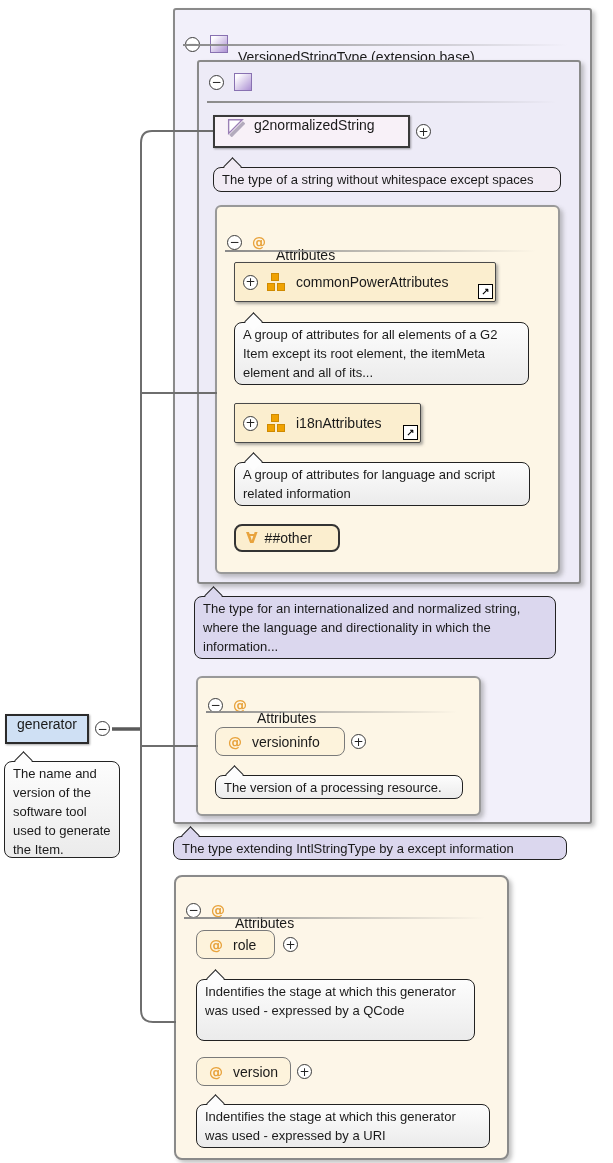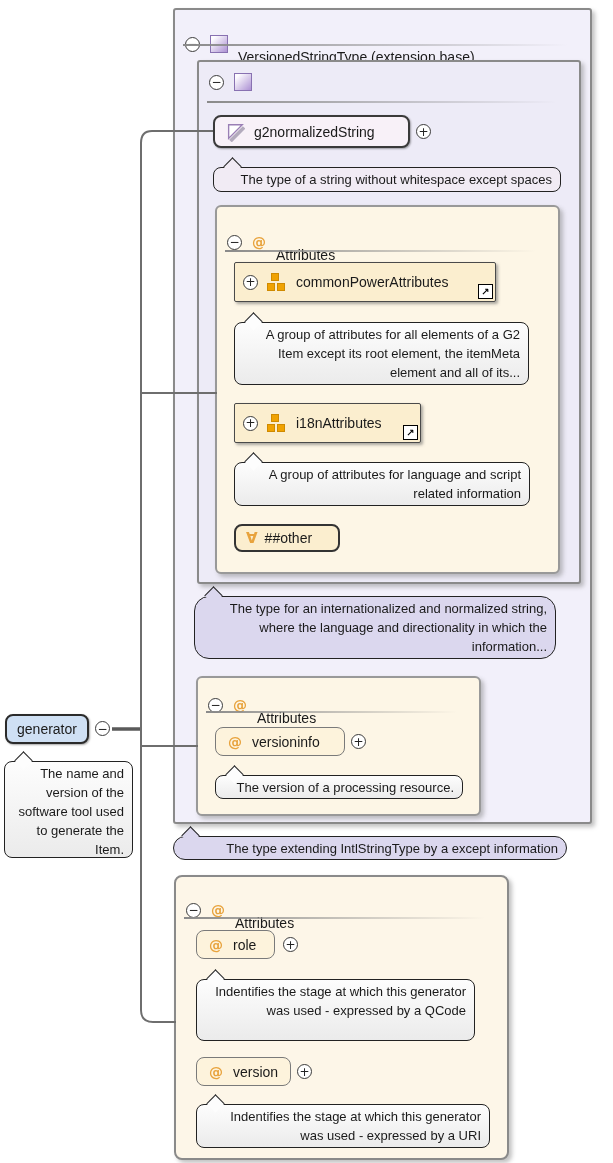--- a/index.html
+++ b/index.html
@@ -28,42 +28,42 @@
   .grid-icon i{position:absolute;width:8px;height:8px;background:#f0a202;border:1px solid #cf8a00;box-sizing:border-box;}
   .grid-icon .g1{left:4px;top:0;}
   .grid-icon .g2{left:0;top:10px;}
   .grid-icon .g3{left:10px;top:10px;}
   .link-icon{position:absolute;right:2px;bottom:2px;width:15px;height:15px;
              border:1.5px solid #000;background:#fff;box-sizing:border-box;
              display:flex;align-items:center;justify-content:center;
              font-size:10px;font-weight:bold;color:#000;font-family:"DejaVu Sans",sans-serif;}
 
   
-  .el-box{position:absolute;display:flex;align-items:center;gap:9px;padding:0 10px;
-          font-size:14px;border:2px solid #3a3a3a;border-radius:8px;box-sizing:border-box;
+  .el-box{position:absolute;display:flex;align-items:flex-start;gap:9px;padding:0 10px;
+          font-size:14px;border:2px solid #3a3a3a;border-radius:0;box-sizing:border-box;
           background:#f8f1f8;box-shadow:1px 1px 2px rgba(0,0,0,.35);z-index:10;white-space:nowrap;}
   .group-box{position:absolute;display:flex;align-items:center;gap:9px;padding:0 8px;
           font-size:14px;border:1.5px solid #4a4a4a;border-radius:2px;box-sizing:border-box;
           background:#fbeecf;box-shadow:2px 2px 3px rgba(90,90,90,.5);z-index:10;white-space:nowrap;}
   .attr-item{position:absolute;display:flex;align-items:center;gap:10px;padding:0 12px;
           font-size:14px;border:1.5px solid #7a7a7a;border-radius:8px;box-sizing:border-box;
           background:#fdf3dc;z-index:10;white-space:nowrap;}
   .wild-box{position:absolute;display:flex;align-items:center;gap:7px;padding:0 10px;
           font-size:14px;border:2px solid #333;border-radius:8px;box-sizing:border-box;
           background:#fbeecf;z-index:10;white-space:nowrap;}
   .gen-box{background:#cfe0f4;border-color:#2b2b2b;}
 
   
   .doc{position:absolute;border:1.5px solid #222;border-radius:8px;box-sizing:border-box;
        background:linear-gradient(#fdfdfd,#ebebeb);font-size:13px;line-height:19px;
-       padding:2px 8px;z-index:11;text-align:right;}
+       padding:2px 8px;z-index:11;}
   .doc .ptr{position:absolute;top:-8px;left:12px;width:13px;height:13px;
        transform:rotate(45deg);background:#fdfdfd;border-left:1.5px solid #222;
        border-top:1.5px solid #222;box-sizing:border-box;}
-  .doc.purple{background:#dbd7ee;border-radius:15px;}
+  .doc.purple{background:#dbd7ee;}
   .doc.purple .ptr{background:#dbd7ee;}
   .doc.tint{background:#f1ebf4;}
   .doc.tint .ptr{background:#f1ebf4;}
 
   .wires{position:absolute;left:0;top:0;z-index:5;pointer-events:none;}
 </style>
 </head>
 <body>
 
 <div class="canvas">
@@ -204,18 +204,18 @@
   <span class="circle abs" style="left:297px;top:1064px;">+</span>
   <div class="doc" style="left:196px;top:1104px;width:294px;height:44px;">
     <span class="ptr"></span>
     <span>Indentifies the stage at which this generator was used - expressed by a URI</span>
   </div>
 
   <div class="el-box gen-box" style="left:5px;top:714px;width:84px;height:30px;justify-content:center;">
     <span>generator</span>
   </div>
   <span class="circle abs" style="left:95px;top:721px;">−</span>
-  <div class="doc" style="left:4px;top:761px;width:129px;height:97px;">
+  <div class="doc" style="left:4px;top:761px;width:116px;height:97px;">
     <span class="ptr"></span>
     <span>The name and version of the software tool used to generate the Item.</span>
   </div>
 
 </div>
 
 </body></html>

